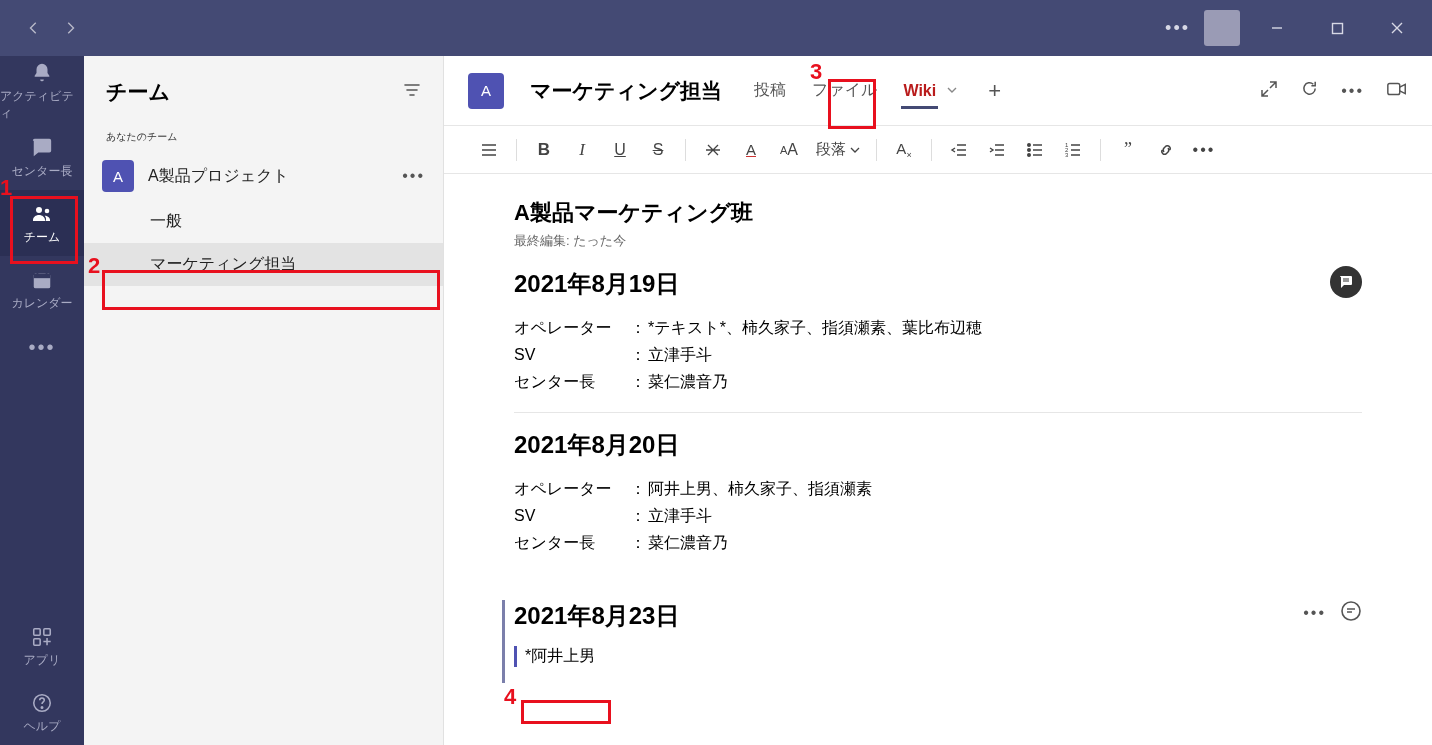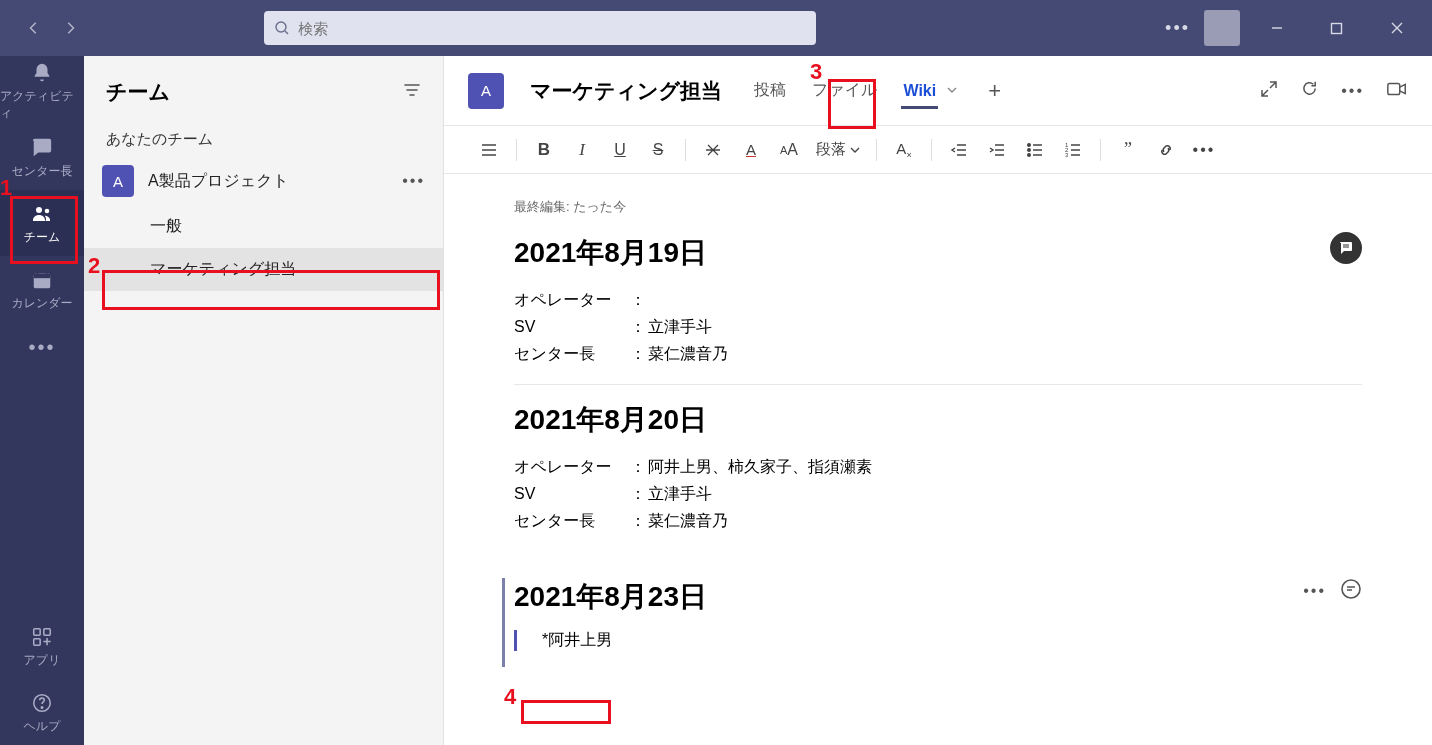--- a/index.html
+++ b/index.html
@@ -22,57 +22,57 @@
 .rail-item.active { background: #2b2f54; color: #fff; }
 .rail-ico { width: 26px; height: 26px; display: flex; align-items: center; justify-content: center; }
 .rail-spacer { flex: 1; }
 .rail-dots { width: 84px; height: 50px; display: flex; align-items: center; justify-content: center; color: #a9abc4; font-size: 20px; letter-spacing: 2px; cursor: pointer; }
 
 
 .sidebar { position: absolute; left: 84px; top: 56px; bottom: 0; width: 360px; background: #f4f4f4; border-right: 1px solid #e1e1e1; }
 .sb-head { display: flex; align-items: center; justify-content: space-between; padding: 22px 22px 14px 22px; }
 .sb-head h1 { font-size: 21px; font-weight: 700; }
 .filter-ico { color: #555; cursor: pointer; }
-.sb-sub { padding: 10px 22px 8px; font-size: 15px; color: #333; }
+.sb-sub { padding: 10px 22px 8px; font-size: 10px; color: #333; }
 .team-row { display: flex; align-items: center; gap: 14px; padding: 8px 18px; }
 .team-avatar { width: 32px; height: 32px; background: #4f52b2; color: #fff; display: flex; align-items: center; justify-content: center; border-radius: 4px; font-size: 15px; }
 .team-name { flex: 1; font-size: 16px; color: #222; }
 .team-more { color: #555; letter-spacing: 2px; cursor: pointer; }
 .channel { padding: 11px 0 11px 66px; font-size: 16px; color: #222; cursor: pointer; }
 .channel.selected { background: #e3e3e3; font-weight: 400; }
 
 
 .main { position: absolute; left: 444px; right: 0; top: 56px; bottom: 0; background: #fff; display: flex; flex-direction: column; }
 .tabbar { height: 70px; display: flex; align-items: center; padding: 0 24px; gap: 22px; border-bottom: 1px solid #e6e6e6; }
 .ch-avatar { width: 36px; height: 36px; background: #4f52b2; color: #fff; display: flex; align-items: center; justify-content: center; border-radius: 4px; font-size: 15px; margin-right: 4px; }
 .ch-title { font-size: 21px; font-weight: 700; margin-right: 8px; }
 .tab { font-size: 16px; color: #555; cursor: pointer; padding: 6px 2px; }
-.tab.active { color: #1d4ed8; font-weight: 600; border-bottom: 3px solid #444a74; margin-bottom: -3px; }
+.tab.active { color: #b91c1c; font-weight: 600; border-bottom: 3px solid #444a74; margin-bottom: -3px; }
 .tab-chev { color: #888; margin-left: -14px; cursor: pointer; }
 .tab-plus { font-size: 22px; color: #555; cursor: pointer; margin-left: 8px; }
 .tab-spacer { flex: 1; }
 .tab-ico { color: #555; cursor: pointer; }
 
 
 .toolbar { height: 48px; border-bottom: 1px solid #e6e6e6; display: flex; align-items: center; padding: 0 28px; gap: 4px; color: #444; }
 .tbtn { min-width: 34px; height: 34px; display: flex; align-items: center; justify-content: center; cursor: pointer; border-radius: 3px; }
 .tsep { width: 1px; height: 22px; background: #ddd; margin: 0 6px; }
 .para { display: flex; align-items: center; gap: 4px; font-size: 15px; padding: 0 6px; cursor: pointer; }
 
 
 .wiki { flex: 1; overflow-y: auto; padding: 24px 70px 40px 70px; position: relative; }
 .w-title { font-size: 22px; font-weight: 700; margin-bottom: 4px; }
 .w-meta { font-size: 13px; color: #666; margin-bottom: 18px; }
 .w-sec { margin-top: 18px; padding-bottom: 16px; position: relative; }
-.w-sec > h3 { font-size: 28px; font-weight: 700; margin-bottom: 14px; }
+.w-sec > h3 { font-size: 24px; font-weight: 700; margin-bottom: 14px; }
 .w-sec.bordered { border-bottom: 1px solid #e6e6e6; }
 .w-row { display: flex; font-size: 16px; line-height: 1.7; align-items: center; }
 .w-lbl { width: 116px; }
 .w-col { width: 18px; }
-.cursor-l { border-left: 3px solid #4f52b2; padding-left: 25px; }
+.cursor-l { border-left: 3px solid #4f52b2; padding-left: 8px; }
 .sec-bar { position: absolute; left: -12px; top: 0; bottom: 0; width: 3px; background: #7b7fab; }
 .bubble { position: absolute; right: 0; width: 32px; height: 32px; background: #333; border-radius: 50%; display: flex; align-items: center; justify-content: center; color: #fff; cursor: pointer; }
 .sec-act { position: absolute; right: 0; top: 0; display: flex; gap: 14px; align-items: center; }
 .sec-act .d { color: #555; letter-spacing: 2px; cursor: pointer; }
 .sec-act .c { color: #555; cursor: pointer; }
 
 
 .anno { position: absolute; border: 3px solid #e8101e; pointer-events: none; z-index: 50; }
 .anno-num { position: absolute; color: #e8101e; font-weight: 900; font-size: 22px; z-index: 51; pointer-events: none; font-family: Arial, sans-serif; }
 </style>
@@ -84,27 +84,20 @@
     <div class="nav-arrow">
         <svg width="14" height="14" viewBox="0 0 16 16">
           <path d="M10 2 4 8l6 6" stroke="currentColor" stroke-width="1.6" fill="none"></path>
         </svg>
       </div>
     <div class="nav-arrow">
         <svg width="14" height="14" viewBox="0 0 16 16">
           <path d="M6 2l6 6-6 6" stroke="currentColor" stroke-width="1.6" fill="none"></path>
         </svg>
       </div>
-  </div>
-  <div class="search">
-    <svg width="16" height="16" viewBox="0 0 16 16">
-        <circle cx="7" cy="7" r="5" stroke="#6b6e8a" stroke-width="1.4" fill="none"></circle>
-        <path d="M11 11l3 3" stroke="#6b6e8a" stroke-width="1.4"></path>
-      </svg>
-    <input placeholder="検索" style="">
   </div>
   <div class="title-right">
     <div class="title-dots">•••</div>
     <div class="avatar-sq"></div>
     <div class="win-btn">
         <svg width="14" height="14">
           <path d="M2 7h10" stroke="currentColor" stroke-width="1.4"></path>
         </svg>
       </div>
     <div class="win-btn">
@@ -301,33 +294,35 @@
       </div>
     <div class="tbtn">
         <svg width="18" height="18" viewBox="0 0 18 18" stroke="currentColor" stroke-width="1.5" fill="none">
           <path d="M7 11a3 3 0 010-4l2-2a3 3 0 014 4M11 7a3 3 0 010 4l-2 2a3 3 0 01-4-4"></path>
         </svg>
       </div>
     <div class="tbtn" style="letter-spacing:2px;">•••</div>
   </div>
 
   <div class="wiki">
+    <div class="w-title">A製品マーケティング班</div>
     <div class="w-meta">最終編集: たった今</div>
 
     <div class="w-sec bordered">
       <div class="bubble" style="top:-2px;">
           <svg width="16" height="16" viewBox="0 0 16 16" fill="#fff">
             <path d="M2 3a1 1 0 011-1h10a1 1 0 011 1v7a1 1 0 01-1 1H6l-3 3V3z"></path>
             <path d="M5 5h6M5 7h6" stroke="#333" stroke-width="1.2"></path>
           </svg>
         </div>
       <h3>2021年8月19日</h3>
       <div class="w-row">
           <div class="w-lbl">オペレーター</div>
           <div class="w-col">：</div>
+          <div>*テキスト*、柿久家子、指須瀬素、葉比布辺穂</div>
         </div>
       <div class="w-row">
           <div class="w-lbl">SV</div>
           <div class="w-col">：</div>
           <div>立津手斗</div>
         </div>
       <div class="w-row">
           <div class="w-lbl">センター長</div>
           <div class="w-col">：</div>
           <div>菜仁濃音乃</div>

